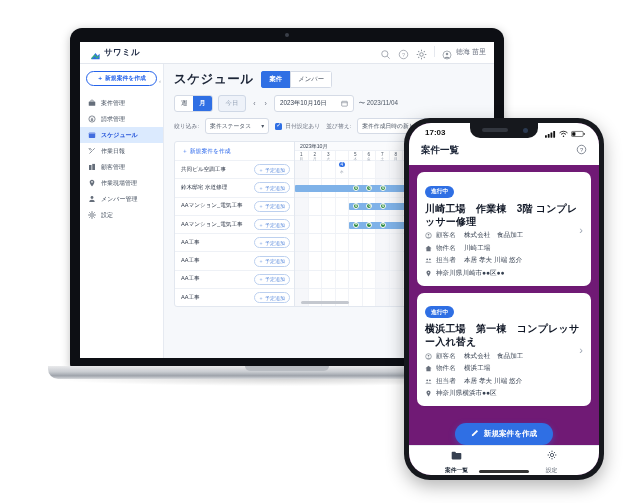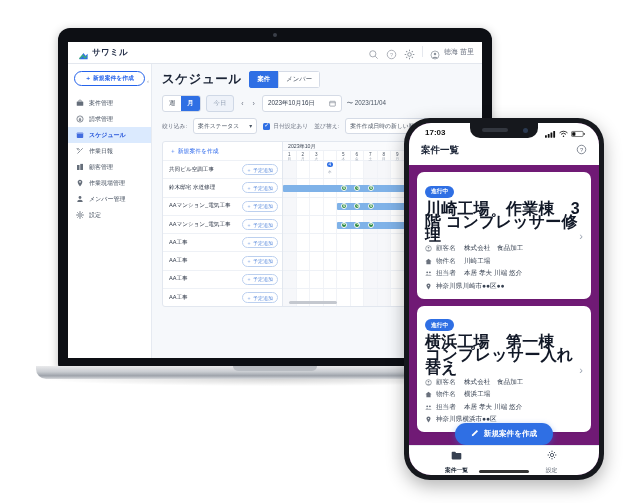--- a/index.html
+++ b/index.html
@@ -5,21 +5,21 @@
   * { box-sizing: border-box; margin: 0; padding: 0; }
   html, body {
     width: 640px; height: 503px;
     background: #ffffff;
     font-family: "Liberation Sans", "DejaVu Sans", sans-serif;
     overflow: hidden;
   }
   #stage { position: relative; width: 640px; height: 503px; background: #fff; }
 
   
-  #laptop { position: absolute; left: 36px; top: 28px; width: 478px; height: 352px; }
+  #laptop { position: absolute; left: 48px; top: 28px; width: 478px; height: 352px; }
   .lid {
     position: absolute; left: 22px; top: 0; width: 434px; height: 340px;
     background: #0d0f14; border-radius: 12px 12px 4px 4px;
     box-shadow: 0 2px 10px rgba(0,0,0,.25);
   }
   .lid-inner {
     position: absolute; left: 10px; top: 14px; width: 414px; height: 316px;
     background: #f3f5f9; overflow: hidden;
   }
   .cam { position: absolute; left: 50%; top: 5px; width: 4px; height: 4px; margin-left: -2px;
@@ -128,21 +128,21 @@
   .ph-filters { background: #fff; padding: 4px 12px 7px 12px; display: flex; align-items: center; justify-content: space-between; border-bottom: 1px solid #e9ecf2; }
   .ph-count { font-size: 7.5px; color: #4b5563; }
   .ph-chks { display: flex; align-items: center; gap: 10px; }
   .ph-chk { display: flex; align-items: center; gap: 3px; font-size: 7.5px; color: #374151; }
   .bchk { width: 9px; height: 9px; background: #2f6fe4; border-radius: 2px; position: relative; }
   .bchk:after { content: "✓"; position: absolute; left: 1.3px; top: -1.5px; font-size: 8px; color: #fff; }
 
   .ph-list { padding: 7px 8px 0 8px; }
   .card { background: #fff; border-radius: 7px; padding: 7px 8px 8px 8px; margin-bottom: 7px; position: relative; box-shadow: 0 1px 2px rgba(16,24,40,.06); }
   .badge { display: inline-block; background: #2f6fe4; color: #fff; font-size: 5.8px; font-weight: 700; border-radius: 8px; padding: 1.5px 6px; }
-  .card-title { font-size: 16px; font-weight: 700; color: #111827; line-height: 13px; margin-top: 4px; letter-spacing: .2px; }
+  .card-title { font-size: 10px; font-weight: 700; color: #111827; line-height: 13px; margin-top: 4px; letter-spacing: .2px; }
   .meta { display: flex; align-items: center; gap: 4px; margin-top: 3.5px; font-size: 6.6px; color: #374151; }
   .meta .mic { width: 7px; height: 7px; flex: 0 0 7px; opacity: .75; }
   .meta .mlab { color: #4b5563; min-width: 24px; }
   .chev { position: absolute; right: 8px; top: 50%; margin-top: -5px; color: #9aa3b0; font-size: 11px; }
 
   .fab-wrap { position: absolute; left: 0; right: 0; bottom: 30px; display: flex; justify-content: center; z-index: 6; }
   .fab { background: #2f6fe4; color: #fff; font-size: 7.6px; font-weight: 700; border-radius: 14px; padding: 6px 16px; display: flex; align-items: center; gap: 5px; box-shadow: 0 2px 6px rgba(47,111,228,.4); }
   .tabbar { position: absolute; left: 0; right: 0; bottom: 0; height: 30px; background: #fff; border-top: 1px solid #e6e9ef; display: flex; z-index: 6; }
   .tab { flex: 1; display: flex; flex-direction: column; align-items: center; justify-content: center; gap: 1.5px; }
   .tab .tlab { font-size: 5.8px; color: #4b5563; }

